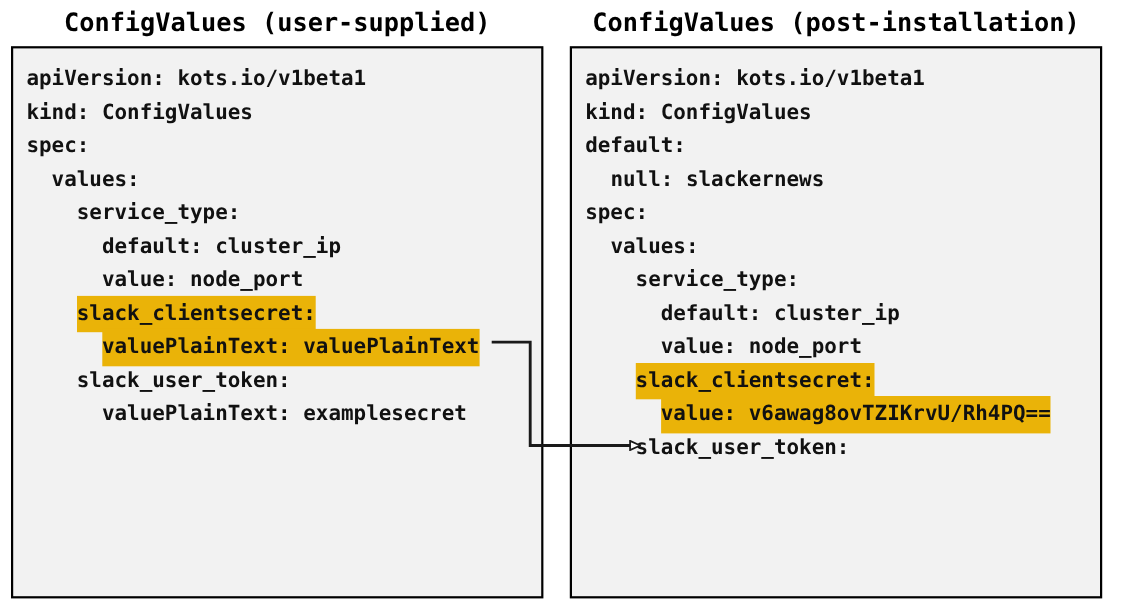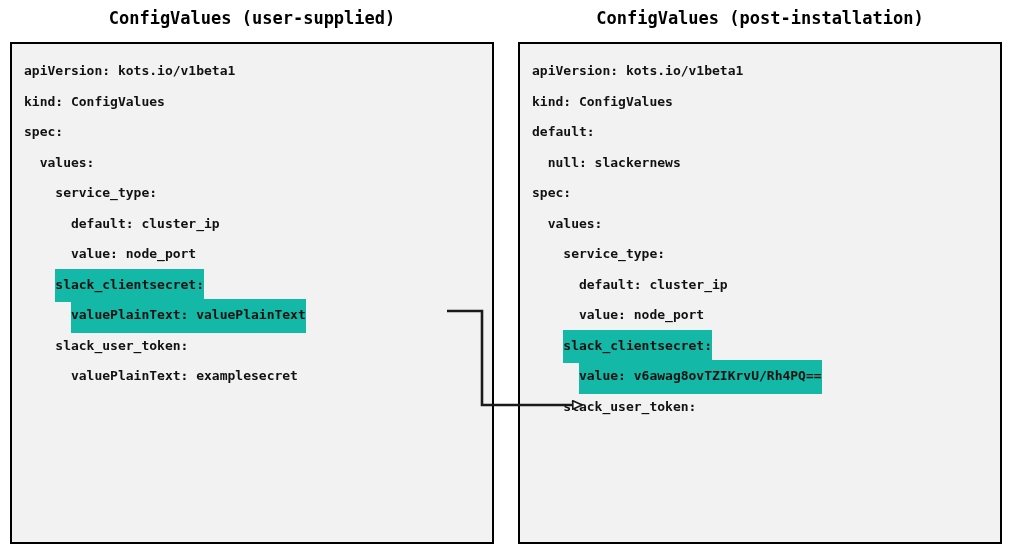--- a/index.html
+++ b/index.html
@@ -20,21 +20,21 @@
     box-sizing: border-box;
     background: #f2f2f2;
     border: 2px solid #000000;
   }
   .panel.left  { left: 10px;  top: 42px; width: 484px; height: 502px; }
   .panel.right { left: 518px; top: 42px; width: 484px; height: 502px; }
 
   .panel-title {
     position: absolute;
     top: 8px;
-    font-size: 17px;
+    font-size: 23px;
     font-weight: bold;
     color: #000000;
     letter-spacing: 0px;
     white-space: pre;
     text-align: center;
   }
   .panel-title.left  { left: 10px;  width: 484px; }
   .panel-title.right { left: 518px; width: 484px; }
 
   .code {
@@ -43,32 +43,32 @@
     top: 11px;
     right: 2px;
     margin: 0;
     padding: 0;
     list-style: none;
   }
   .code-line {
     position: relative;
     height: 30.5px;
     line-height: 30.5px;
-    font-size: 13px;
+    font-size: 19px;
     font-weight: bold;
     color: #111111;
     white-space: pre;
   }
   .code-line .seg {
     display: inline-block;
     white-space: pre;
     padding: 1px 0 2px 0;
   }
   .code-line.hl .seg {
-    background: #14b8a6;
+    background: #eab308;
   }
 
   
   .connector {
     position: absolute;
     left: 0;
     top: 0;
     width: 1019px;
     height: 559px;
     pointer-events: none;

